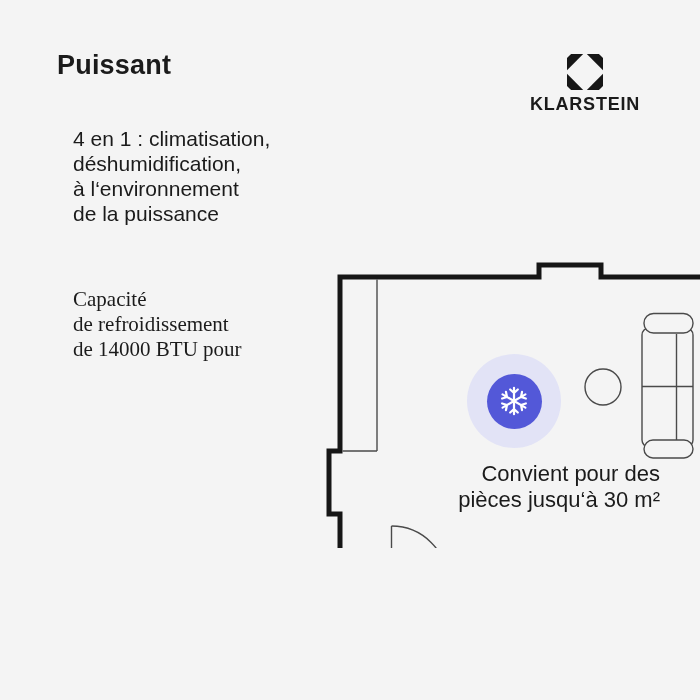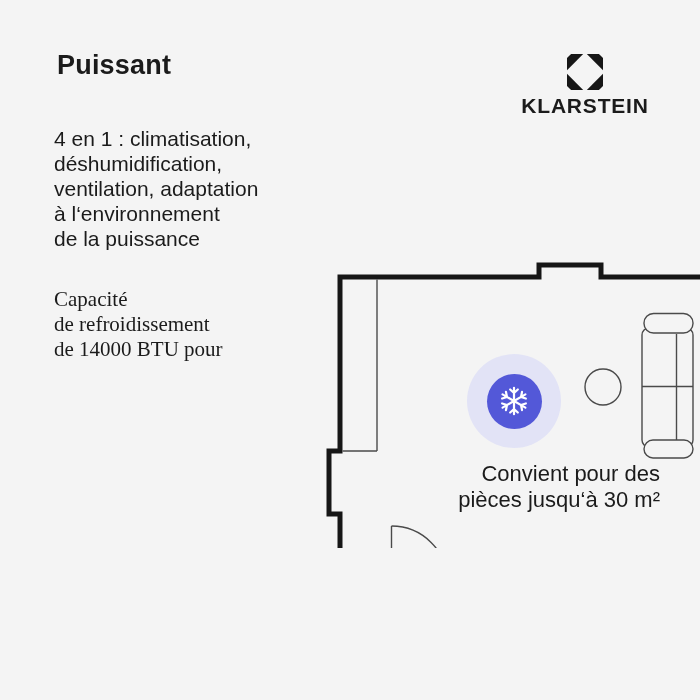--- a/index.html
+++ b/index.html
@@ -10,28 +10,28 @@
     --accent:#5358d8;
     --halo:#e2e3f6;
     --snowflake:#ffffff;
   }
   html,body{margin:0;padding:0;}
   body{background:var(--background);font-family:"Liberation Sans",sans-serif;color:var(--text);}
   .canvas{position:relative;width:700px;height:548px;background:var(--background);overflow:hidden;}
 
   .page-title{position:absolute;left:57px;top:50px;margin:0;font-size:27px;font-weight:700;letter-spacing:.2px;color:var(--text);}
 
-  .text-block{position:absolute;left:54px;font-size:21px;line-height:25px;color:var(--text);}
+  .text-block{position:absolute;left:73px;font-size:21px;line-height:25px;color:var(--text);}
   .features-block{top:126px;}
   .capacity-block{top:287px;font-family:Liberation Serif, serif;}
 
   .brand{position:absolute;left:504px;top:54px;width:162px;display:flex;flex-direction:column;align-items:center;}
   .brand-icon{width:36px;height:36px;display:block;}
   .brand-icon polygon{fill:var(--wall);}
-  .brand-name{margin-top:4px;font-size:21px;font-weight:700;letter-spacing:.8px;color:var(--text);}
+  .brand-name{margin-top:4px;font-size:18px;font-weight:700;letter-spacing:.8px;color:var(--text);}
 
   .plan-svg{position:absolute;left:0;top:0;width:700px;height:700px;}
   .wall{stroke:var(--wall);stroke-width:5;fill:none;stroke-linejoin:miter;}
   .thin{stroke:var(--thin-line);stroke-width:1.4;fill:none;}
   .furniture{stroke:var(--thin-line);stroke-width:1.4;fill:var(--background);}
 
   .badge-halo{position:absolute;left:467px;top:354px;width:94px;height:94px;border-radius:50%;
     background:var(--halo);display:flex;align-items:center;justify-content:center;}
   .badge-circle{width:55px;height:55px;border-radius:50%;background:var(--accent);
     display:flex;align-items:center;justify-content:center;}
@@ -54,21 +54,20 @@
       <polygon points="22,0 35.5,0 40,4.5 40,18"></polygon>
       <polygon points="40,22 40,35.5 35.5,40 22,40"></polygon>
       <polygon points="18,40 4.5,40 0,35.5 0,22"></polygon>
     </svg>
     <div class="brand-name">KLARSTEIN</div>
   </div>
 
   <div class="text-block features-block">
     <div>4 en 1 : climatisation,</div>
     <div>déshumidification,</div>
-    <div>ventilation, adaptation</div>
     <div>à l‘environnement</div>
     <div>de la puissance</div>
   </div>
 
   <div class="text-block capacity-block">
     <div>Capacité</div>
     <div>de refroidissement</div>
     <div>de 14000 BTU pour</div>
   </div>
 

